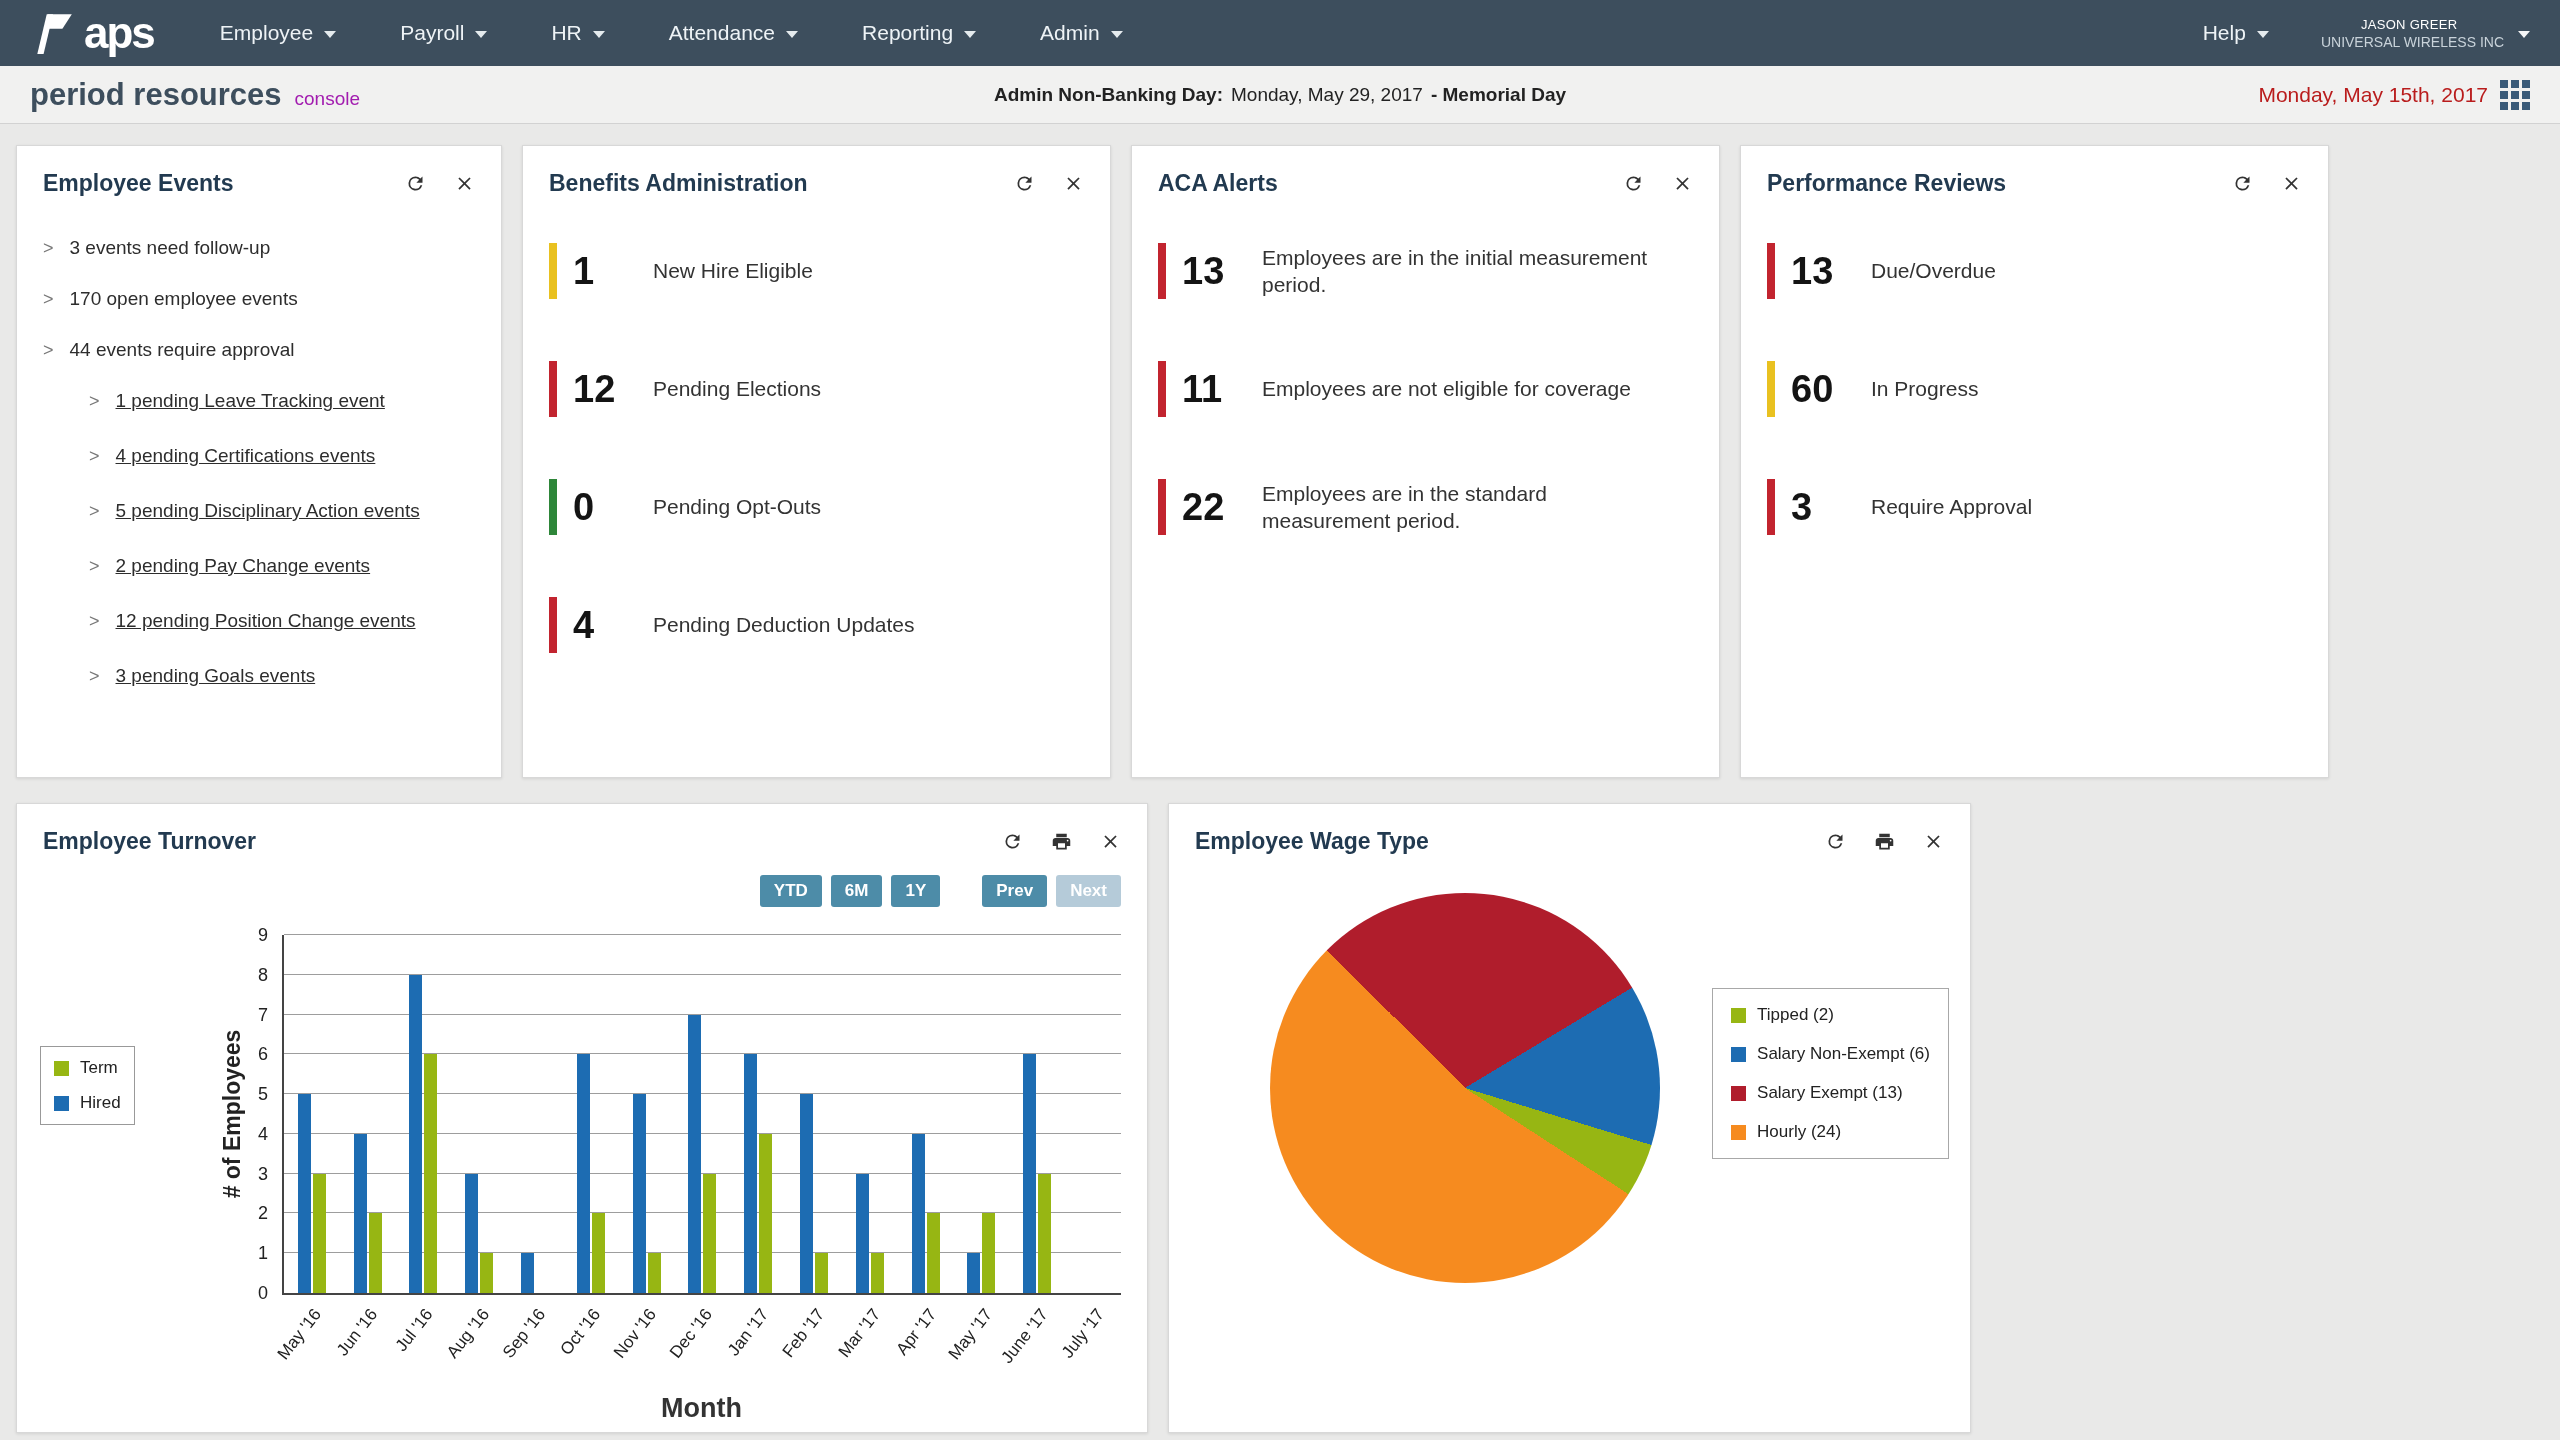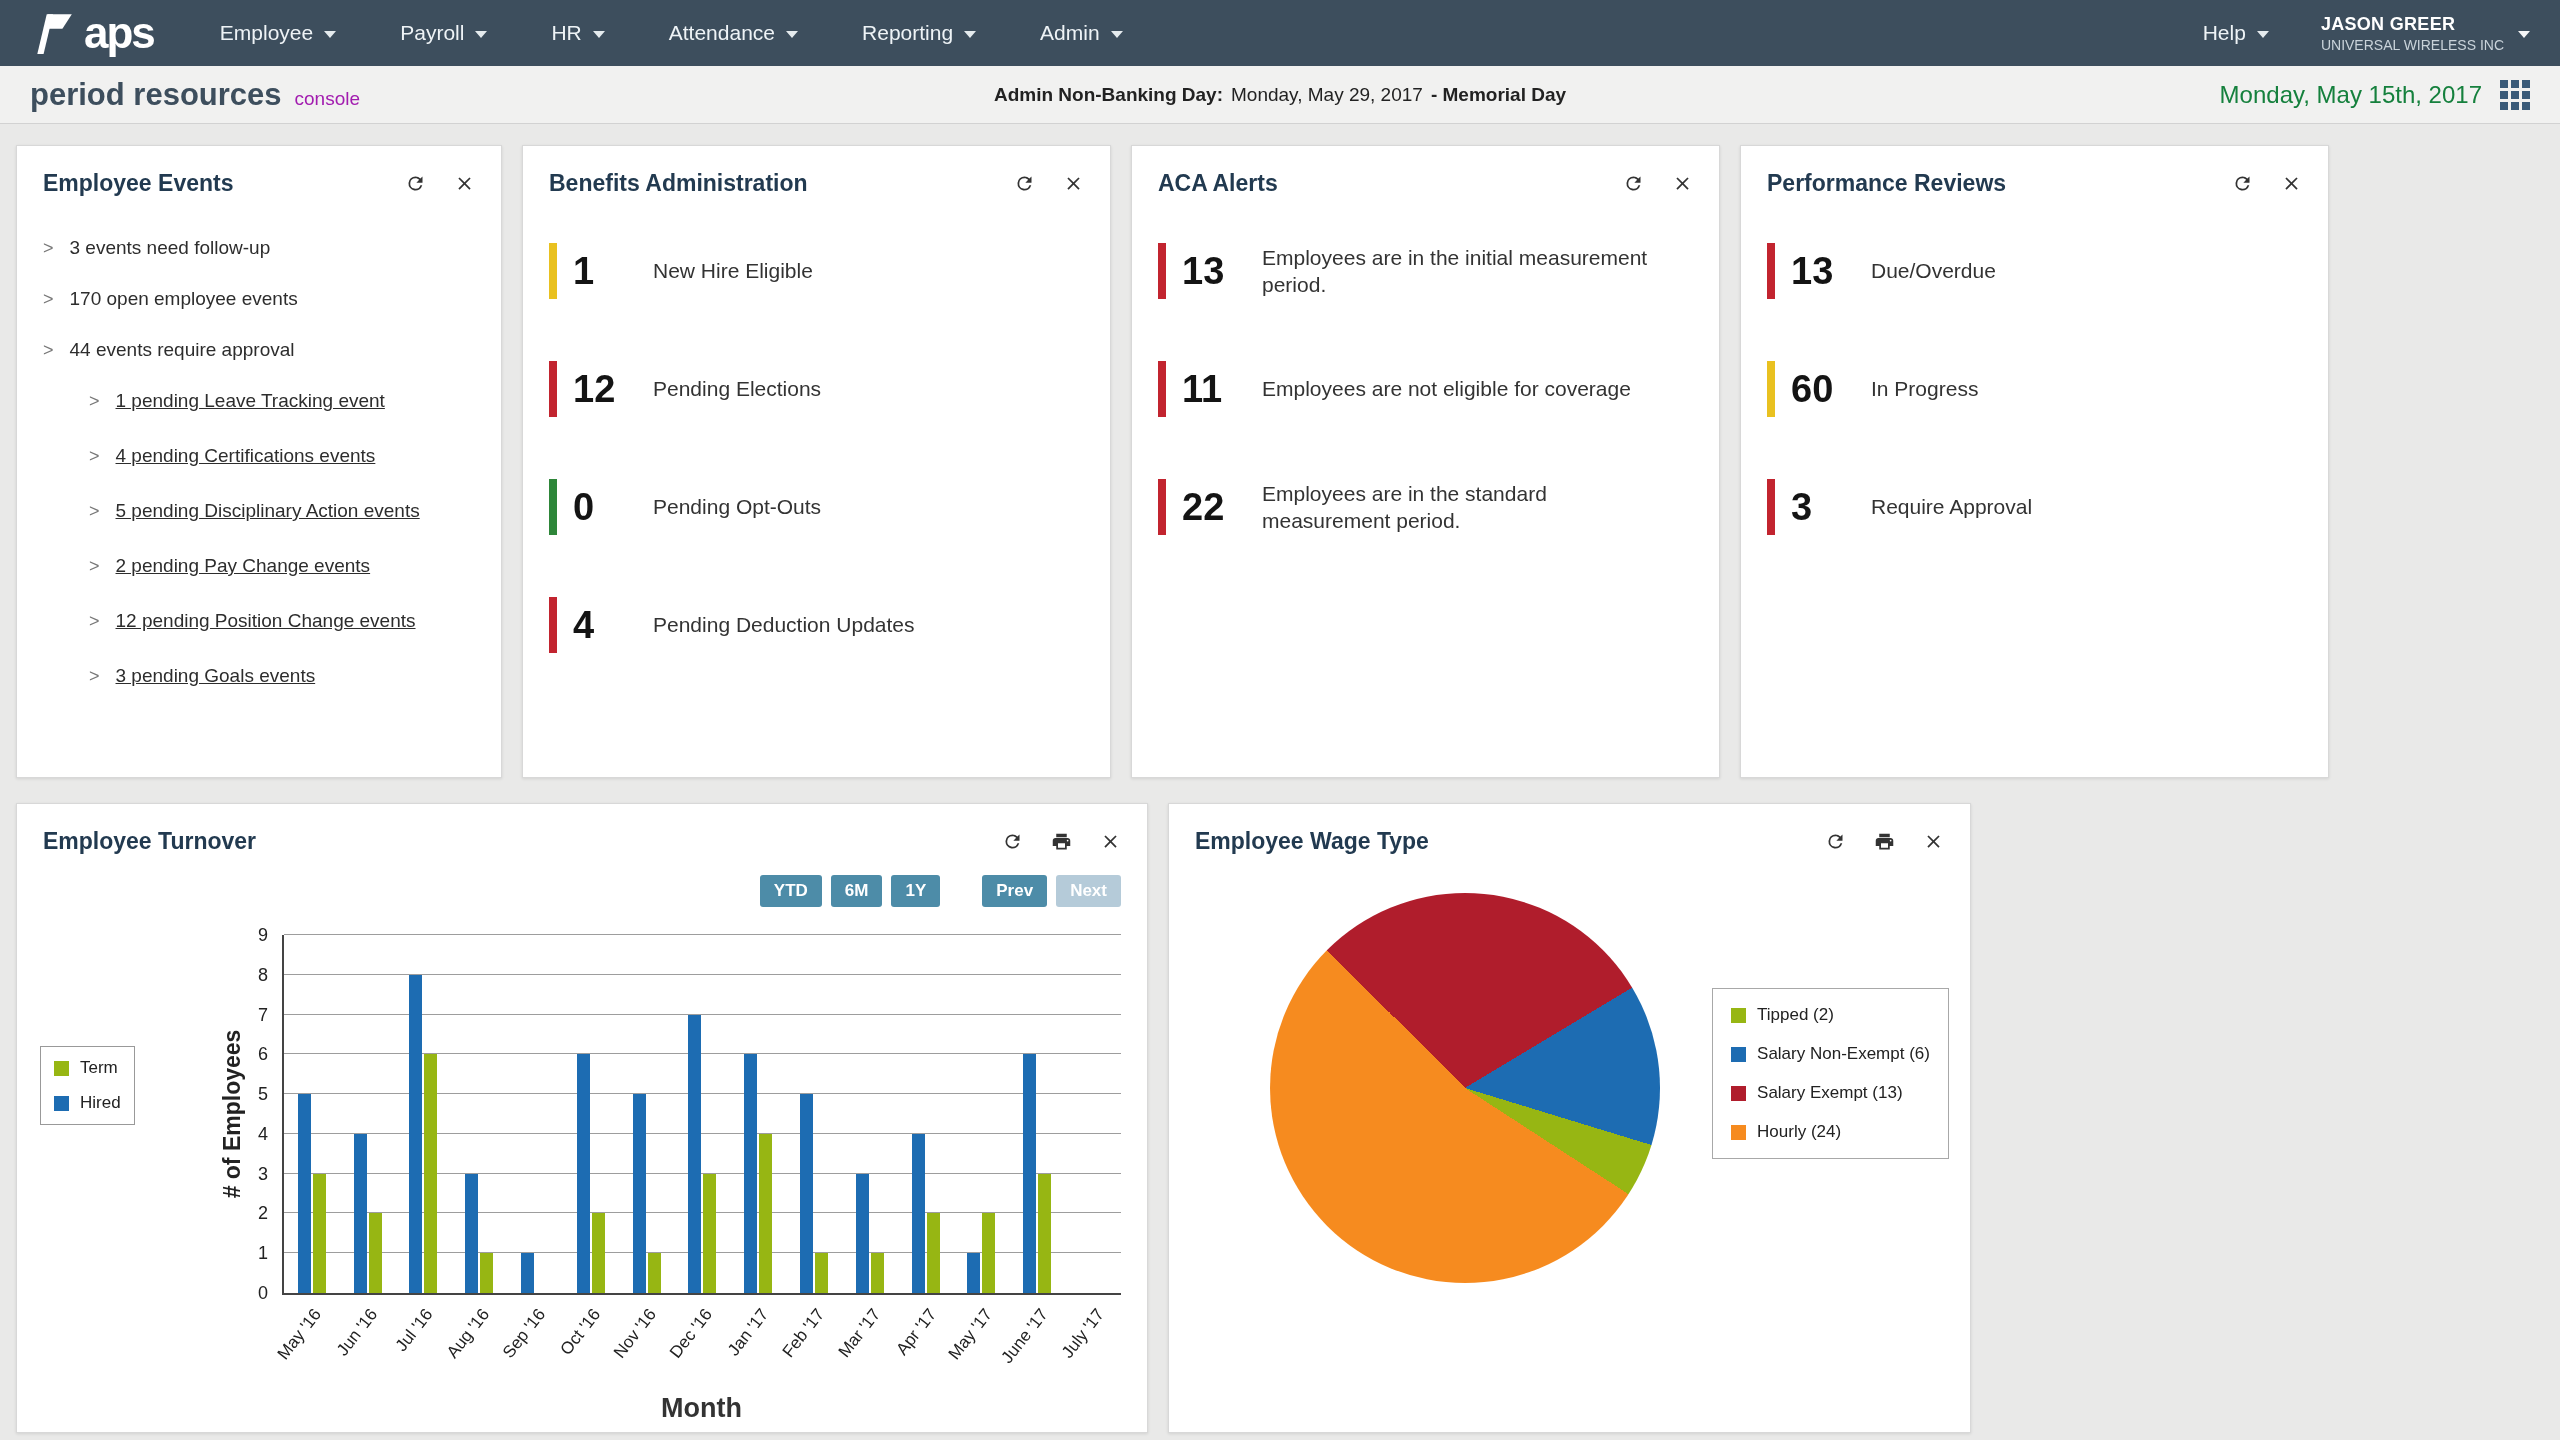--- a/index.html
+++ b/index.html
@@ -9,31 +9,31 @@
   
   .topnav{height:66px;background:#3d4e5d;display:flex;align-items:center;padding:0 30px;}
   .brand{display:flex;align-items:center;gap:8px;margin-right:66px;cursor:pointer;}
   .brand svg{width:46px;height:46px;}
   .brand-text{color:#fff;font-size:44px;font-weight:bold;letter-spacing:-2px;line-height:1;}
   .nav-menu{display:flex;align-items:center;flex:1;}
   .nav-item{color:#eef3f6;font-size:21px;margin-right:64px;display:flex;align-items:center;gap:11px;cursor:pointer;white-space:nowrap;}
   .caret{width:0;height:0;border-left:6px solid transparent;border-right:6px solid transparent;border-top:7px solid currentColor;margin-top:3px;opacity:.95;}
   .nav-right{margin-left:auto;display:flex;align-items:center;gap:52px;color:#fff;}
   .user-block{display:flex;align-items:center;gap:14px;cursor:pointer;text-align:left;}
-  .user-name{font-size:18px;font-weight:bold;letter-spacing:.3px;}
+  .user-name{font-size:13px;font-weight:normal;letter-spacing:.3px;margin-left:40px;}
   .user-company{font-size:14px;color:#c9d3da;margin-top:2px;}
 
   
   .subheader{height:58px;background:#f1f1f0;border-bottom:1px solid #d2d2d2;display:flex;align-items:center;padding:0 30px;position:relative;}
   .sh-left{display:flex;align-items:baseline;gap:13px;}
   .sh-title{font-size:31px;font-weight:bold;color:#3d4e5d;}
   .sh-sub{font-size:19px;color:#a21caf;}
   .sh-center{position:absolute;left:50%;transform:translateX(-50%);font-size:19px;color:#222;display:flex;gap:8px;white-space:nowrap;}
   .sh-center .b{font-weight:bold;}
-  .sh-right{margin-left:auto;display:flex;align-items:center;gap:18px;font-size:24px;color:#15803d;}
+  .sh-right{margin-left:auto;display:flex;align-items:center;gap:12px;font-size:21px;color:#b91c1c;}
   .grid-icon{cursor:pointer;}
   .grid-icon svg{width:30px;height:30px;display:block;}
 
   
   .row{display:flex;margin:0 16px;gap:20px;}
   .row1{margin-top:21px;height:633px;}
   .row2{margin-top:25px;height:630px;}
   .panel{background:#fff;border:1px solid #d8d8d8;box-shadow:0 1px 3px rgba(0,0,0,.10);position:relative;}
   .p-events{width:486px;}
   .p-std{width:589px;}

